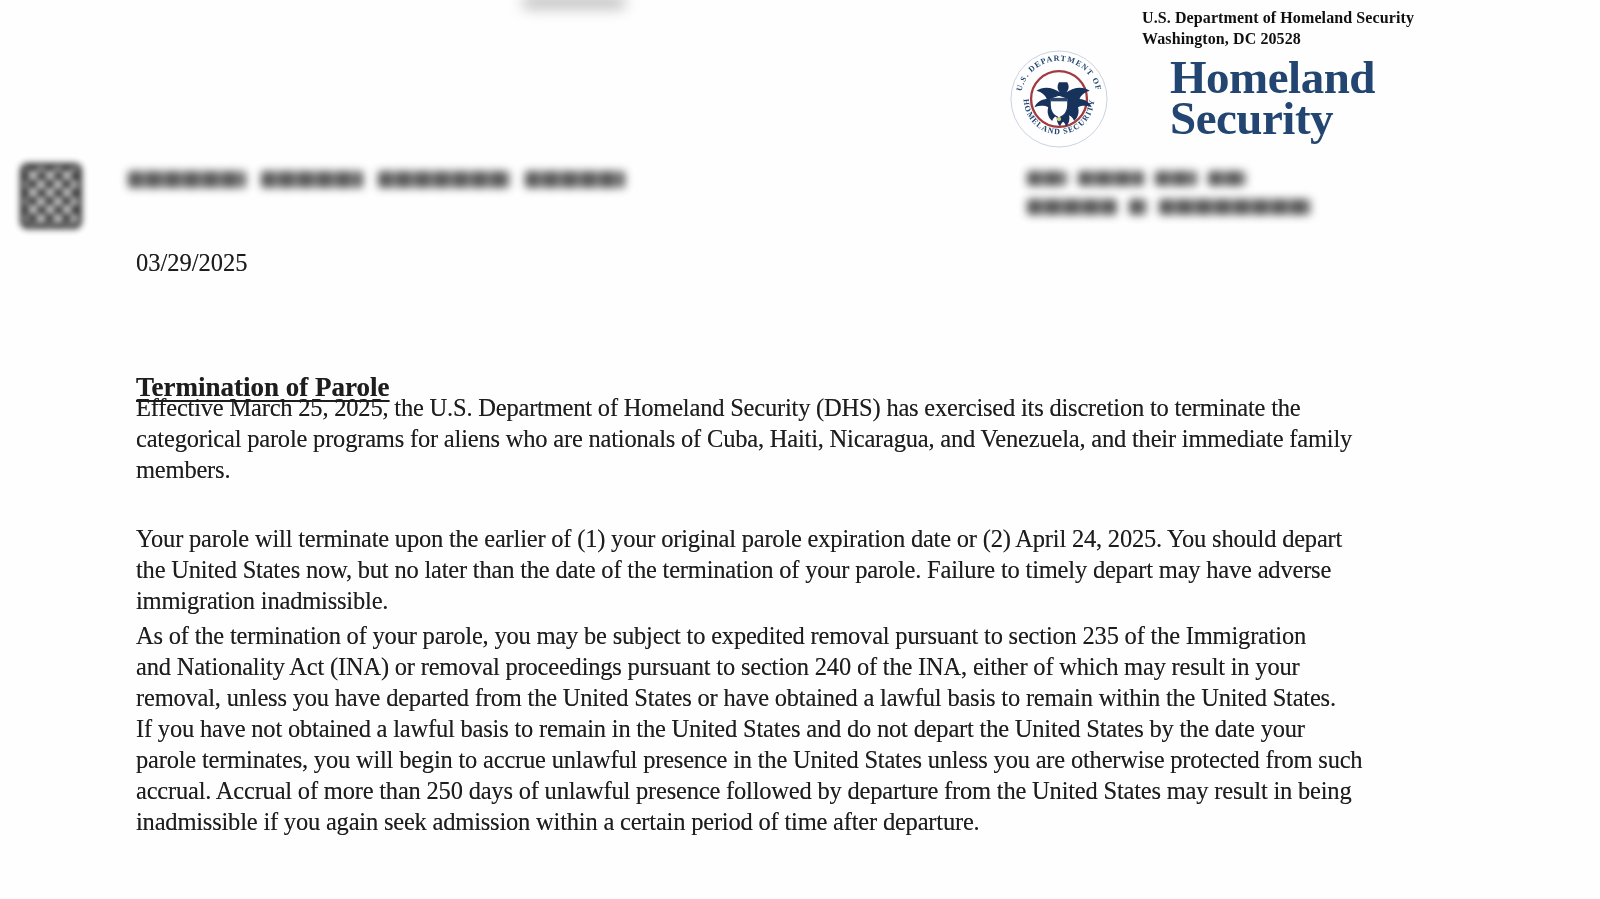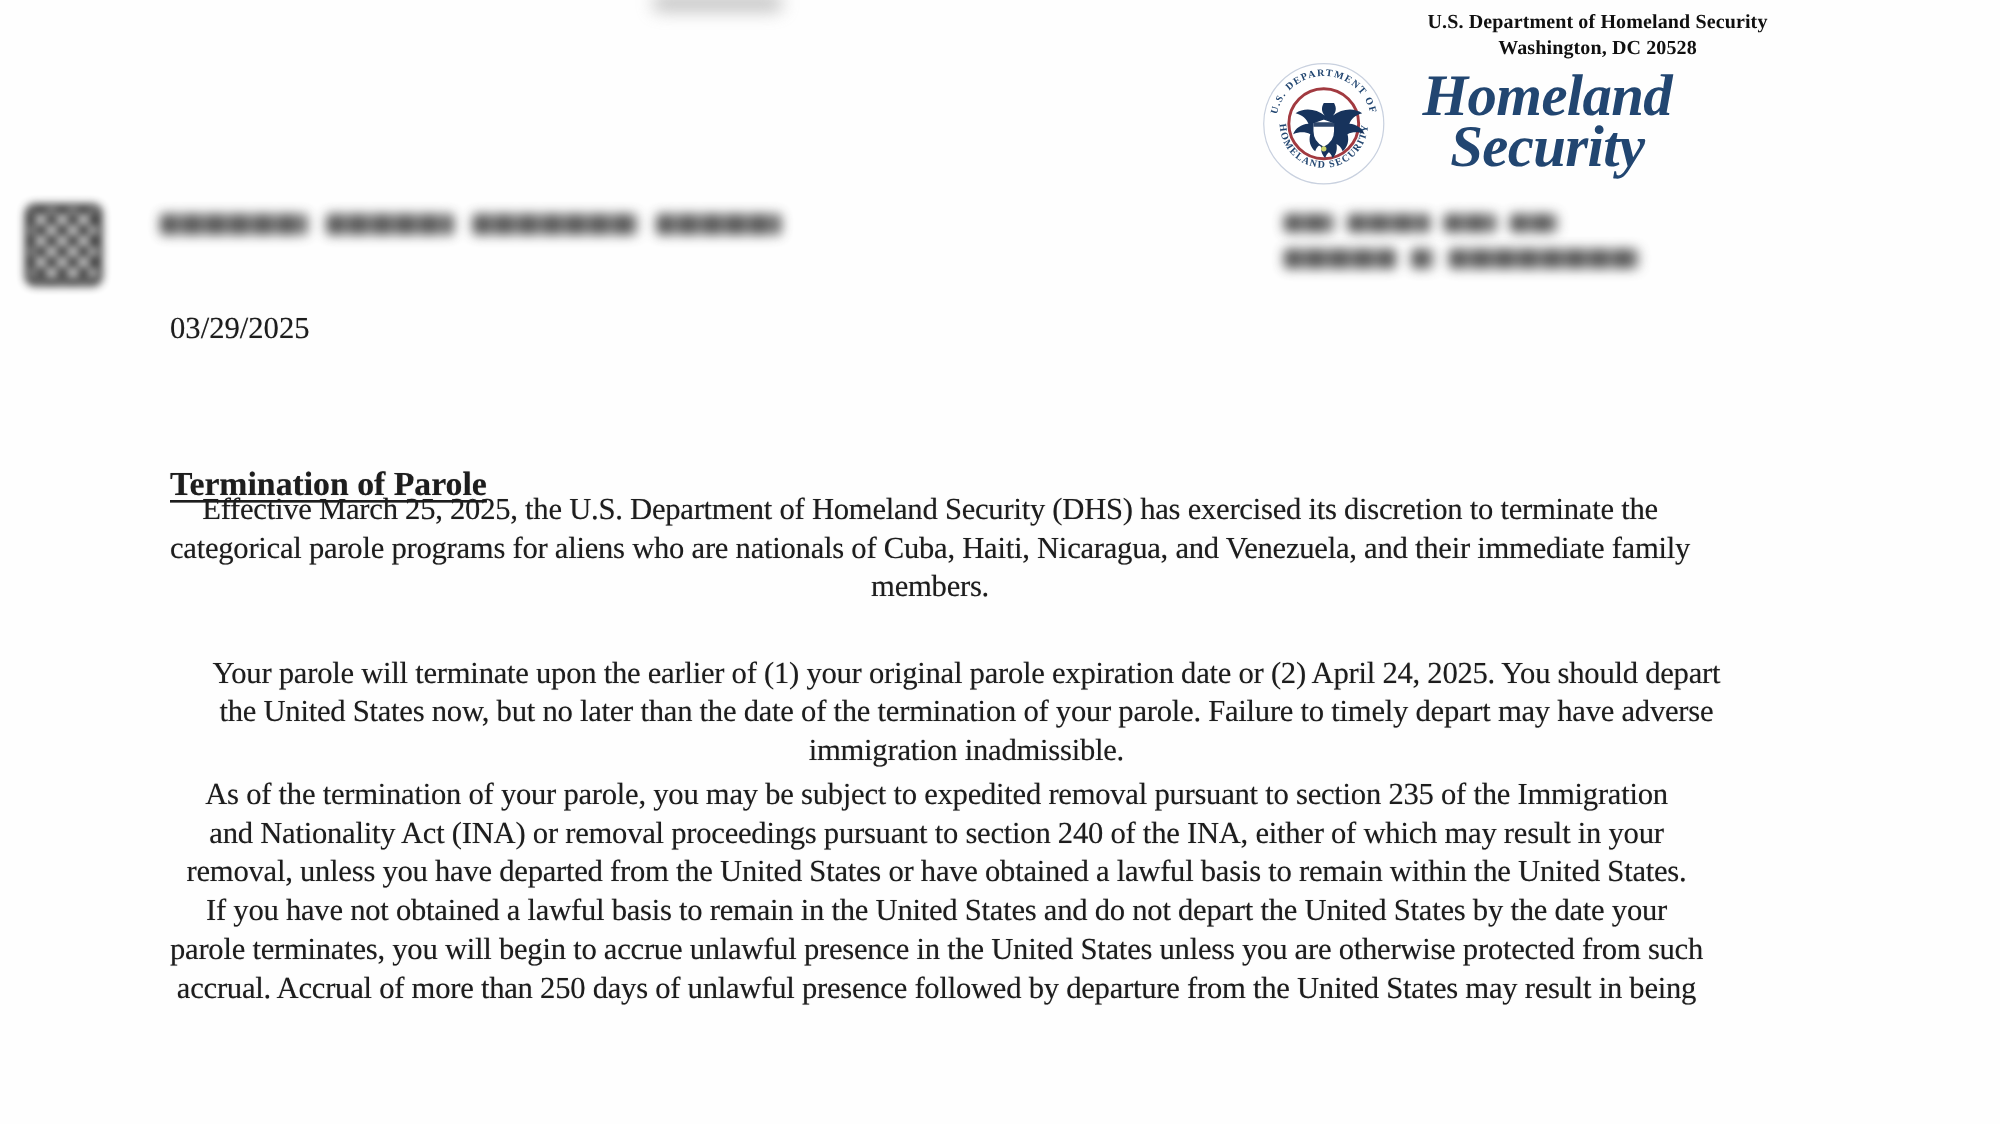--- a/index.html
+++ b/index.html
@@ -5,21 +5,20 @@
   * { margin: 0; padding: 0; box-sizing: border-box; }
   html, body { background: #ffffff; }
   .page {
     position: relative;
     width: 1600px;
     height: 899px;
     background: #fefefe;
     font-family: "Liberation Serif", serif;
     overflow: hidden;
     filter: blur(0.4px);
-    text-align: center;
   }
 
   
   .top-smudge {
     position: absolute;
     left: 522px; top: -4px;
     width: 104px; height: 13px;
     background: #8d8d8d;
     border-radius: 6px;
     filter: blur(7px);
@@ -39,28 +38,27 @@
   }
 
   
   .seal {
     position: absolute;
     left: 1010px; top: 50px;
     width: 98px; height: 98px;
   }
   .wordmark {
     position: absolute;
-    left: 1138px; top: 57px;
+    left: 1170px; top: 57px;
     font-size: 47px;
     font-weight: bold;
     line-height: 41px;
     letter-spacing: -0.5px;
     color: #224671;
     white-space: nowrap;
-    font-style: italic;
   }
 
   
   .qr-redacted {
     position: absolute;
     left: 20px; top: 163px;
     width: 62px; height: 66px;
     border-radius: 8px;
     background:
       repeating-conic-gradient(#1e1e1e 0% 25%, #cfcfcf 0% 50%);
@@ -100,21 +98,21 @@
     font-size: 27px;
     font-weight: bold;
     text-decoration: underline;
     text-underline-offset: 4px;
     text-decoration-thickness: 2px;
     margin-top: 44px;
   }
   .para { line-height: 31px; font-size: 24.5px; letter-spacing: -0.2px; }
   .para .line { white-space: nowrap; }
   .p1 { top: 392px; }
-  .p2 { top: 523px; margin-left: 34px; }
+  .p2 { top: 523px; }
   .p3 { top: 620px; }
 </style>
 </head>
 <body>
 
 <div class="page">
 
   <div class="top-smudge"></div>
 
   <div class="dept-block">
@@ -182,15 +180,16 @@
     <div class="line">immigration inadmissible.</div>
   </div>
 
   <div class="letter-text para p3">
     <div class="line">As of the termination of your parole, you may be subject to expedited removal pursuant to section 235 of the Immigration</div>
     <div class="line">and Nationality Act (INA) or removal proceedings pursuant to section 240 of the INA, either of which may result in your</div>
     <div class="line">removal, unless you have departed from the United States or have obtained a lawful basis to remain within the United States.</div>
     <div class="line">If you have not obtained a lawful basis to remain in the United States and do not depart the United States by the date your</div>
     <div class="line">parole terminates, you will begin to accrue unlawful presence in the United States unless you are otherwise protected from such</div>
     <div class="line">accrual. Accrual of more than 250 days of unlawful presence followed by departure from the United States may result in being</div>
+    <div class="line">inadmissible if you again seek admission within a certain period of time after departure.</div>
   </div>
 
 </div>
 
 </body></html>

